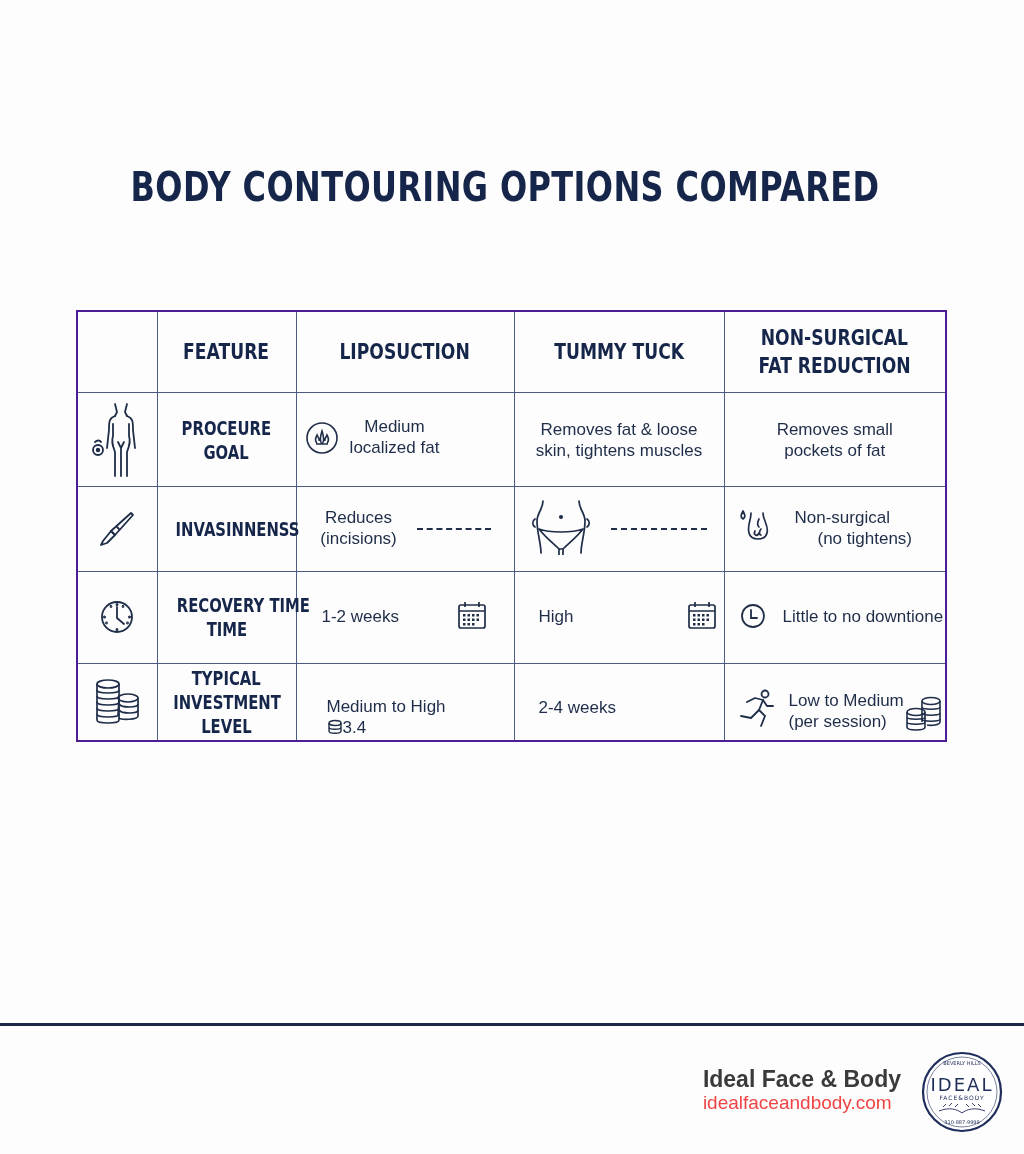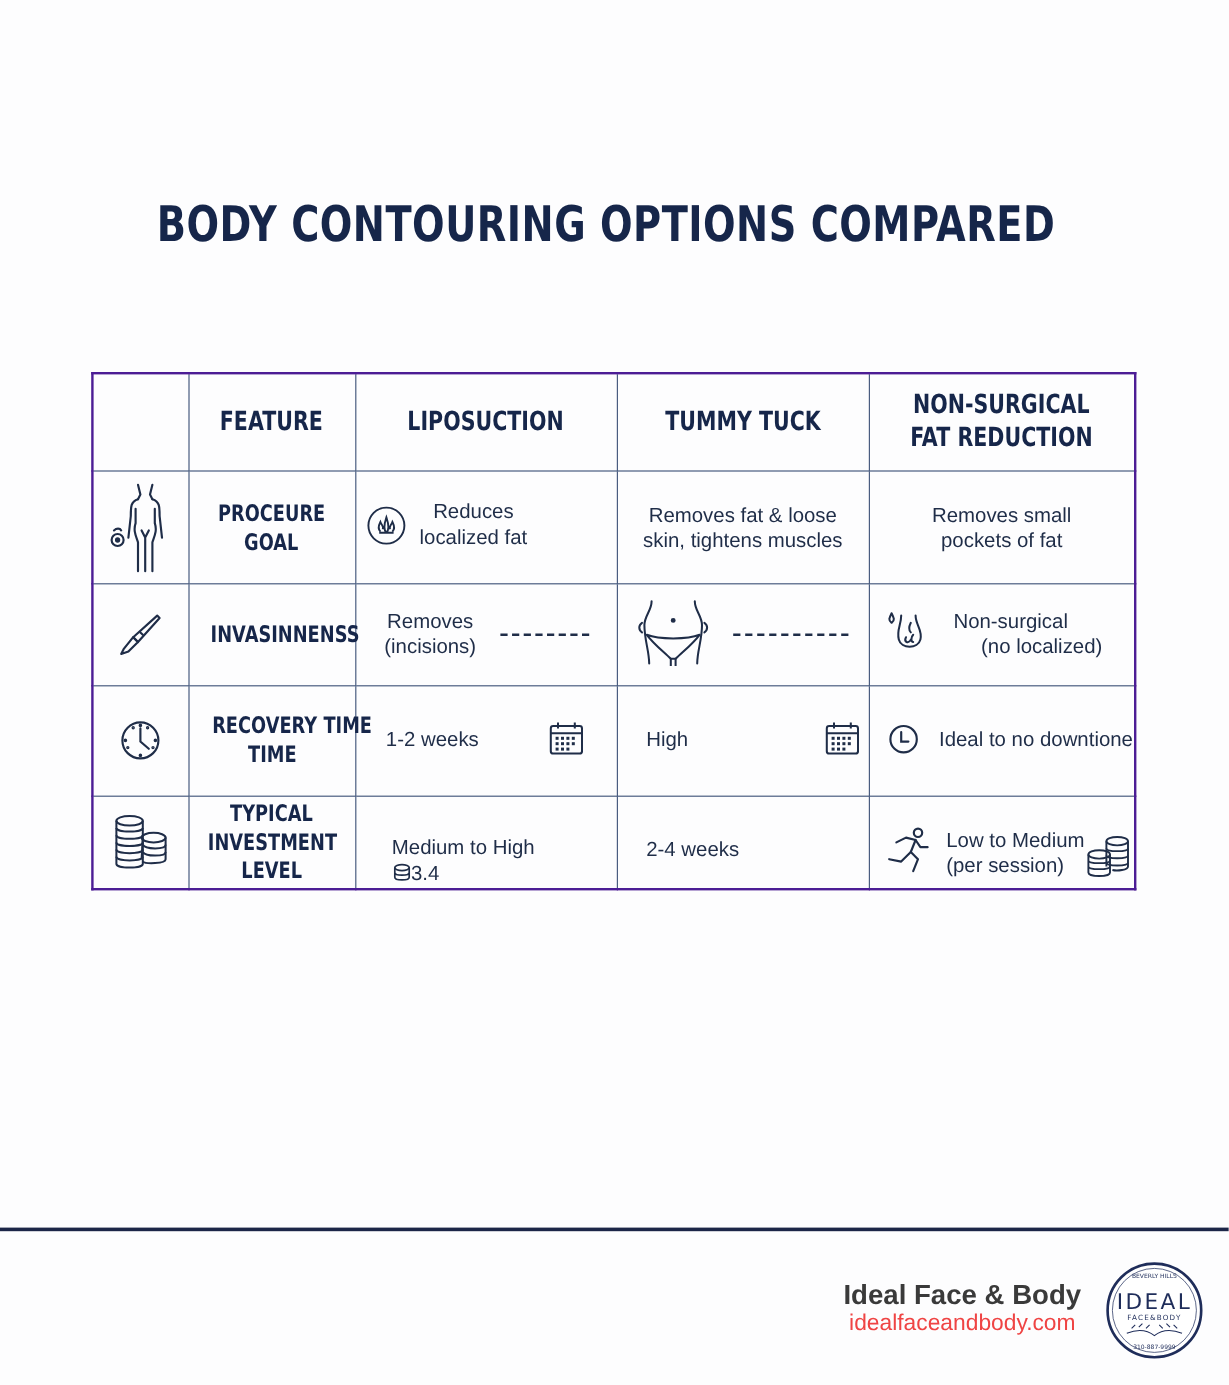--- a/index.html
+++ b/index.html
@@ -44,21 +44,21 @@
   }
   .center { text-align: center; }
   .iconcell { text-align: center; }
   .abs { position: absolute; }
   .dash { position: absolute; border-top: 2px dashed #1f2d48; height: 0; }
   .footer-line {
     position: absolute; left: 0; top: 1023px; width: 1024px; height: 3px;
     background: #1c2648;
   }
   .brand {
-    position: absolute; right: 123px; top: 1066px; text-align: center;
+    position: absolute; right: 123px; top: 1066px; text-align: left;
   }
   .brand-name { font-weight: bold; font-size: 23px; color: #3a3a3a; line-height: 26px; }
   .brand-url { font-size: 19px; color: #ef4444; line-height: 22px; }
   .seal { position: absolute; left: 921px; top: 1051px; }
 </style>
 </head>
 <body>
 
 <div class="title">BODY CONTOURING OPTIONS COMPARED</div>
 
@@ -97,21 +97,21 @@
     </td>
     <td class="feat">
       <span>PROCEURE</span><br><span>GOAL</span>
     </td>
     <td class="cell">
       <svg class="abs" style="left:8px;top:28px" width="34" height="34" viewBox="0 0 34 34" fill="none" stroke="#1f2d48" stroke-width="1.6">
         <circle cx="17" cy="17" r="15"></circle>
         <path d="M12 22 C9 19 11 16 12 14 C13 17 15 17 14 20 M22 22 C25 19 23 16 22 14 C21 17 19 17 20 20 M17 23 C14 20 16 13 17 10 C18 13 20 20 17 23 M11 23 L23 23"></path>
       </svg>
       <div class="abs center" style="left:48px;top:23px;width:100px">
-        <span>Reduces</span><br>
+        <span>Medium</span><br>
         <span>localized fat</span>
       </div>
     </td>
     <td class="cell center">
       <span>Removes fat &amp; loose</span><br>
       <span>skin, tightens muscles</span>
     </td>
     <td class="cell center">
       <span>Removes small</span><br>
       <span>pockets of fat</span>
@@ -124,21 +124,21 @@
         <path d="M34 4 L36 6 L18 26 L14 22 Z"></path>
         <path d="M14 22 L18 26 L10 34 L4 36 L6 32 Z"></path>
         <path d="M20 18 L22 20"></path>
       </svg>
     </td>
     <td class="feat">
       <span>INVASINNENSS</span>
     </td>
     <td class="cell">
       <div class="abs center" style="left:22px;top:20px;width:80px">
-        <span>Removes</span><br>
+        <span>Reduces</span><br>
         <span>(incisions)</span>
       </div>
       <div class="dash" style="left:120px;top:41px;width:74px"></div>
     </td>
     <td class="cell">
       <svg class="abs" style="left:14px;top:12px" width="64" height="56" viewBox="0 0 64 56" fill="none" stroke="#1f2d48" stroke-width="1.7" stroke-linecap="round" stroke-linejoin="round">
         <path d="M14 2 C14 10 8 14 8 22 C8 34 12 44 12 54"></path>
         <path d="M50 2 C50 10 56 14 56 22 C56 34 52 44 52 54"></path>
         <path d="M6 20 C3 22 3 26 6 28 M58 20 C61 22 61 26 58 28"></path>
         <path d="M10 30 C20 34 44 34 54 30 C48 38 40 44 34 50 L30 50 C24 44 16 38 10 30"></path>
@@ -148,21 +148,21 @@
       <div class="dash" style="left:96px;top:41px;width:96px"></div>
     </td>
     <td class="cell">
       <svg class="abs" style="left:12px;top:20px" width="40" height="40" viewBox="0 0 40 40" fill="none" stroke="#1f2d48" stroke-width="1.7" stroke-linecap="round" stroke-linejoin="round">
         <path d="M6 4 C4 8 3 10 6 12 C9 10 8 8 6 4 Z"></path>
         <path d="M14 6 C14 14 10 18 12 26 C14 34 28 34 30 26 C32 18 26 14 26 6"></path>
         <path d="M18 24 C16 28 20 30 22 26 M22 12 C20 16 20 18 22 20 M24 22 C22 24 22 28 24 28"></path>
       </svg>
       <div class="abs" style="left:70px;top:20px;width:140px">
         <span>Non-surgical</span><br>
-        <span style="padding-left:23px">(no localized)</span>
+        <span style="padding-left:23px">(no tightens)</span>
       </div>
     </td>
   </tr>
 
   <tr style="height:87px">
     <td class="iconcell">
       <svg width="36" height="36" viewBox="0 0 36 36" style="display:block;margin:0 auto" fill="none" stroke="#1f2d48" stroke-width="1.8" stroke-linecap="round">
         <circle cx="18" cy="18" r="15"></circle>
         <path d="M18 8 L18 19 L25 25"></path>
         <circle cx="18" cy="5.5" r="0.6" fill="#1f2d48"></circle>
@@ -216,21 +216,21 @@
               <rect x="10.5" y="23" width="2.5" height="2.5"></rect>
               <rect x="15" y="23" width="2.5" height="2.5"></rect>
         </g>
       </svg>
     </td>
     <td class="cell" style="overflow:hidden">
       <svg class="abs" style="left:15px;top:31px" width="26" height="26" viewBox="0 0 26 26" fill="none" stroke="#1f2d48" stroke-width="1.8" stroke-linecap="round">
         <circle cx="13" cy="13" r="11"></circle>
             <path d="M11 7 L11 15 L17 15"></path>
       </svg>
-      <span class="abs" style="left:58px;top:34px;white-space:nowrap">Ideal to no downtione</span>
+      <span class="abs" style="left:58px;top:34px;white-space:nowrap">Little to no downtione</span>
     </td>
   </tr>
 
   <tr style="height:72px">
     <td class="iconcell">
       <svg width="46" height="48" viewBox="0 0 46 48" style="display:block;margin:0 auto" fill="none" stroke="#1f2d48" stroke-width="1.7">
         <ellipse cx="14" cy="6" rx="11" ry="4"></ellipse>
         <path d="M3 6 L3 42 C3 46 25 46 25 42 L25 6"></path>
         <path d="M3 12 C3 16 25 16 25 12 M3 18 C3 22 25 22 25 18 M3 24 C3 28 25 28 25 24 M3 30 C3 34 25 34 25 30 M3 36 C3 40 25 40 25 36"></path>
         <ellipse cx="34" cy="20" rx="10" ry="4"></ellipse>

